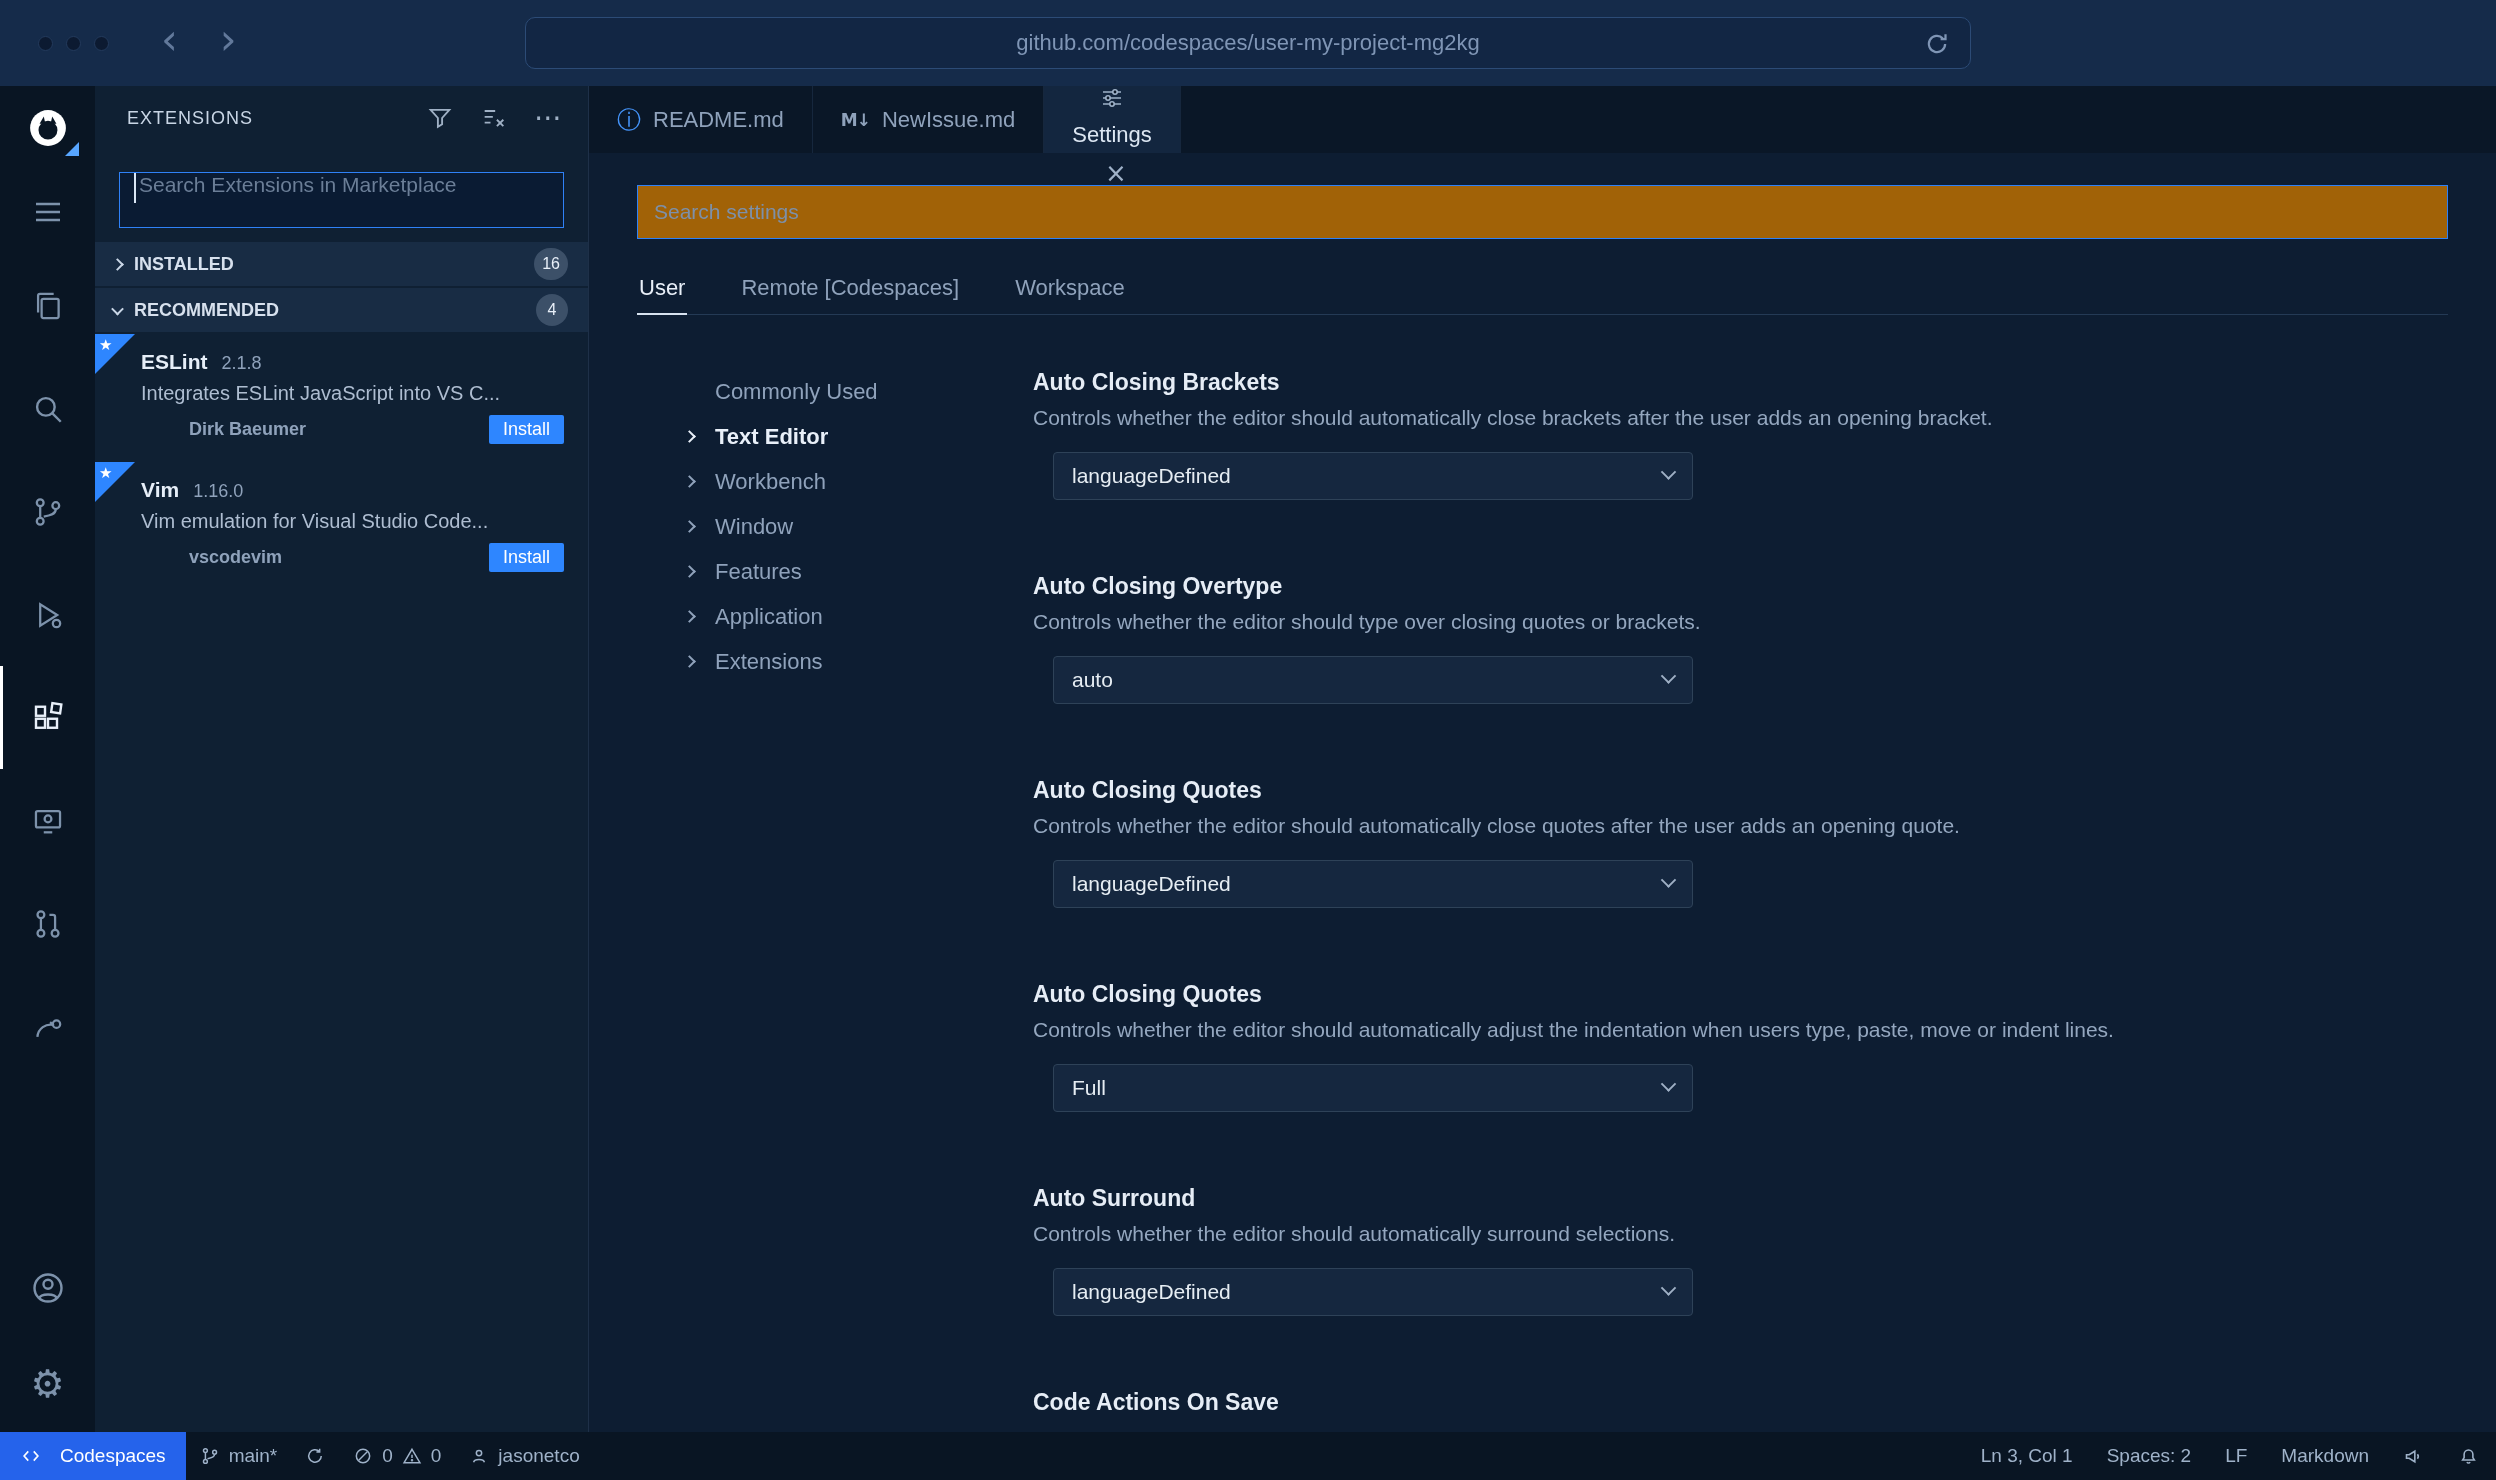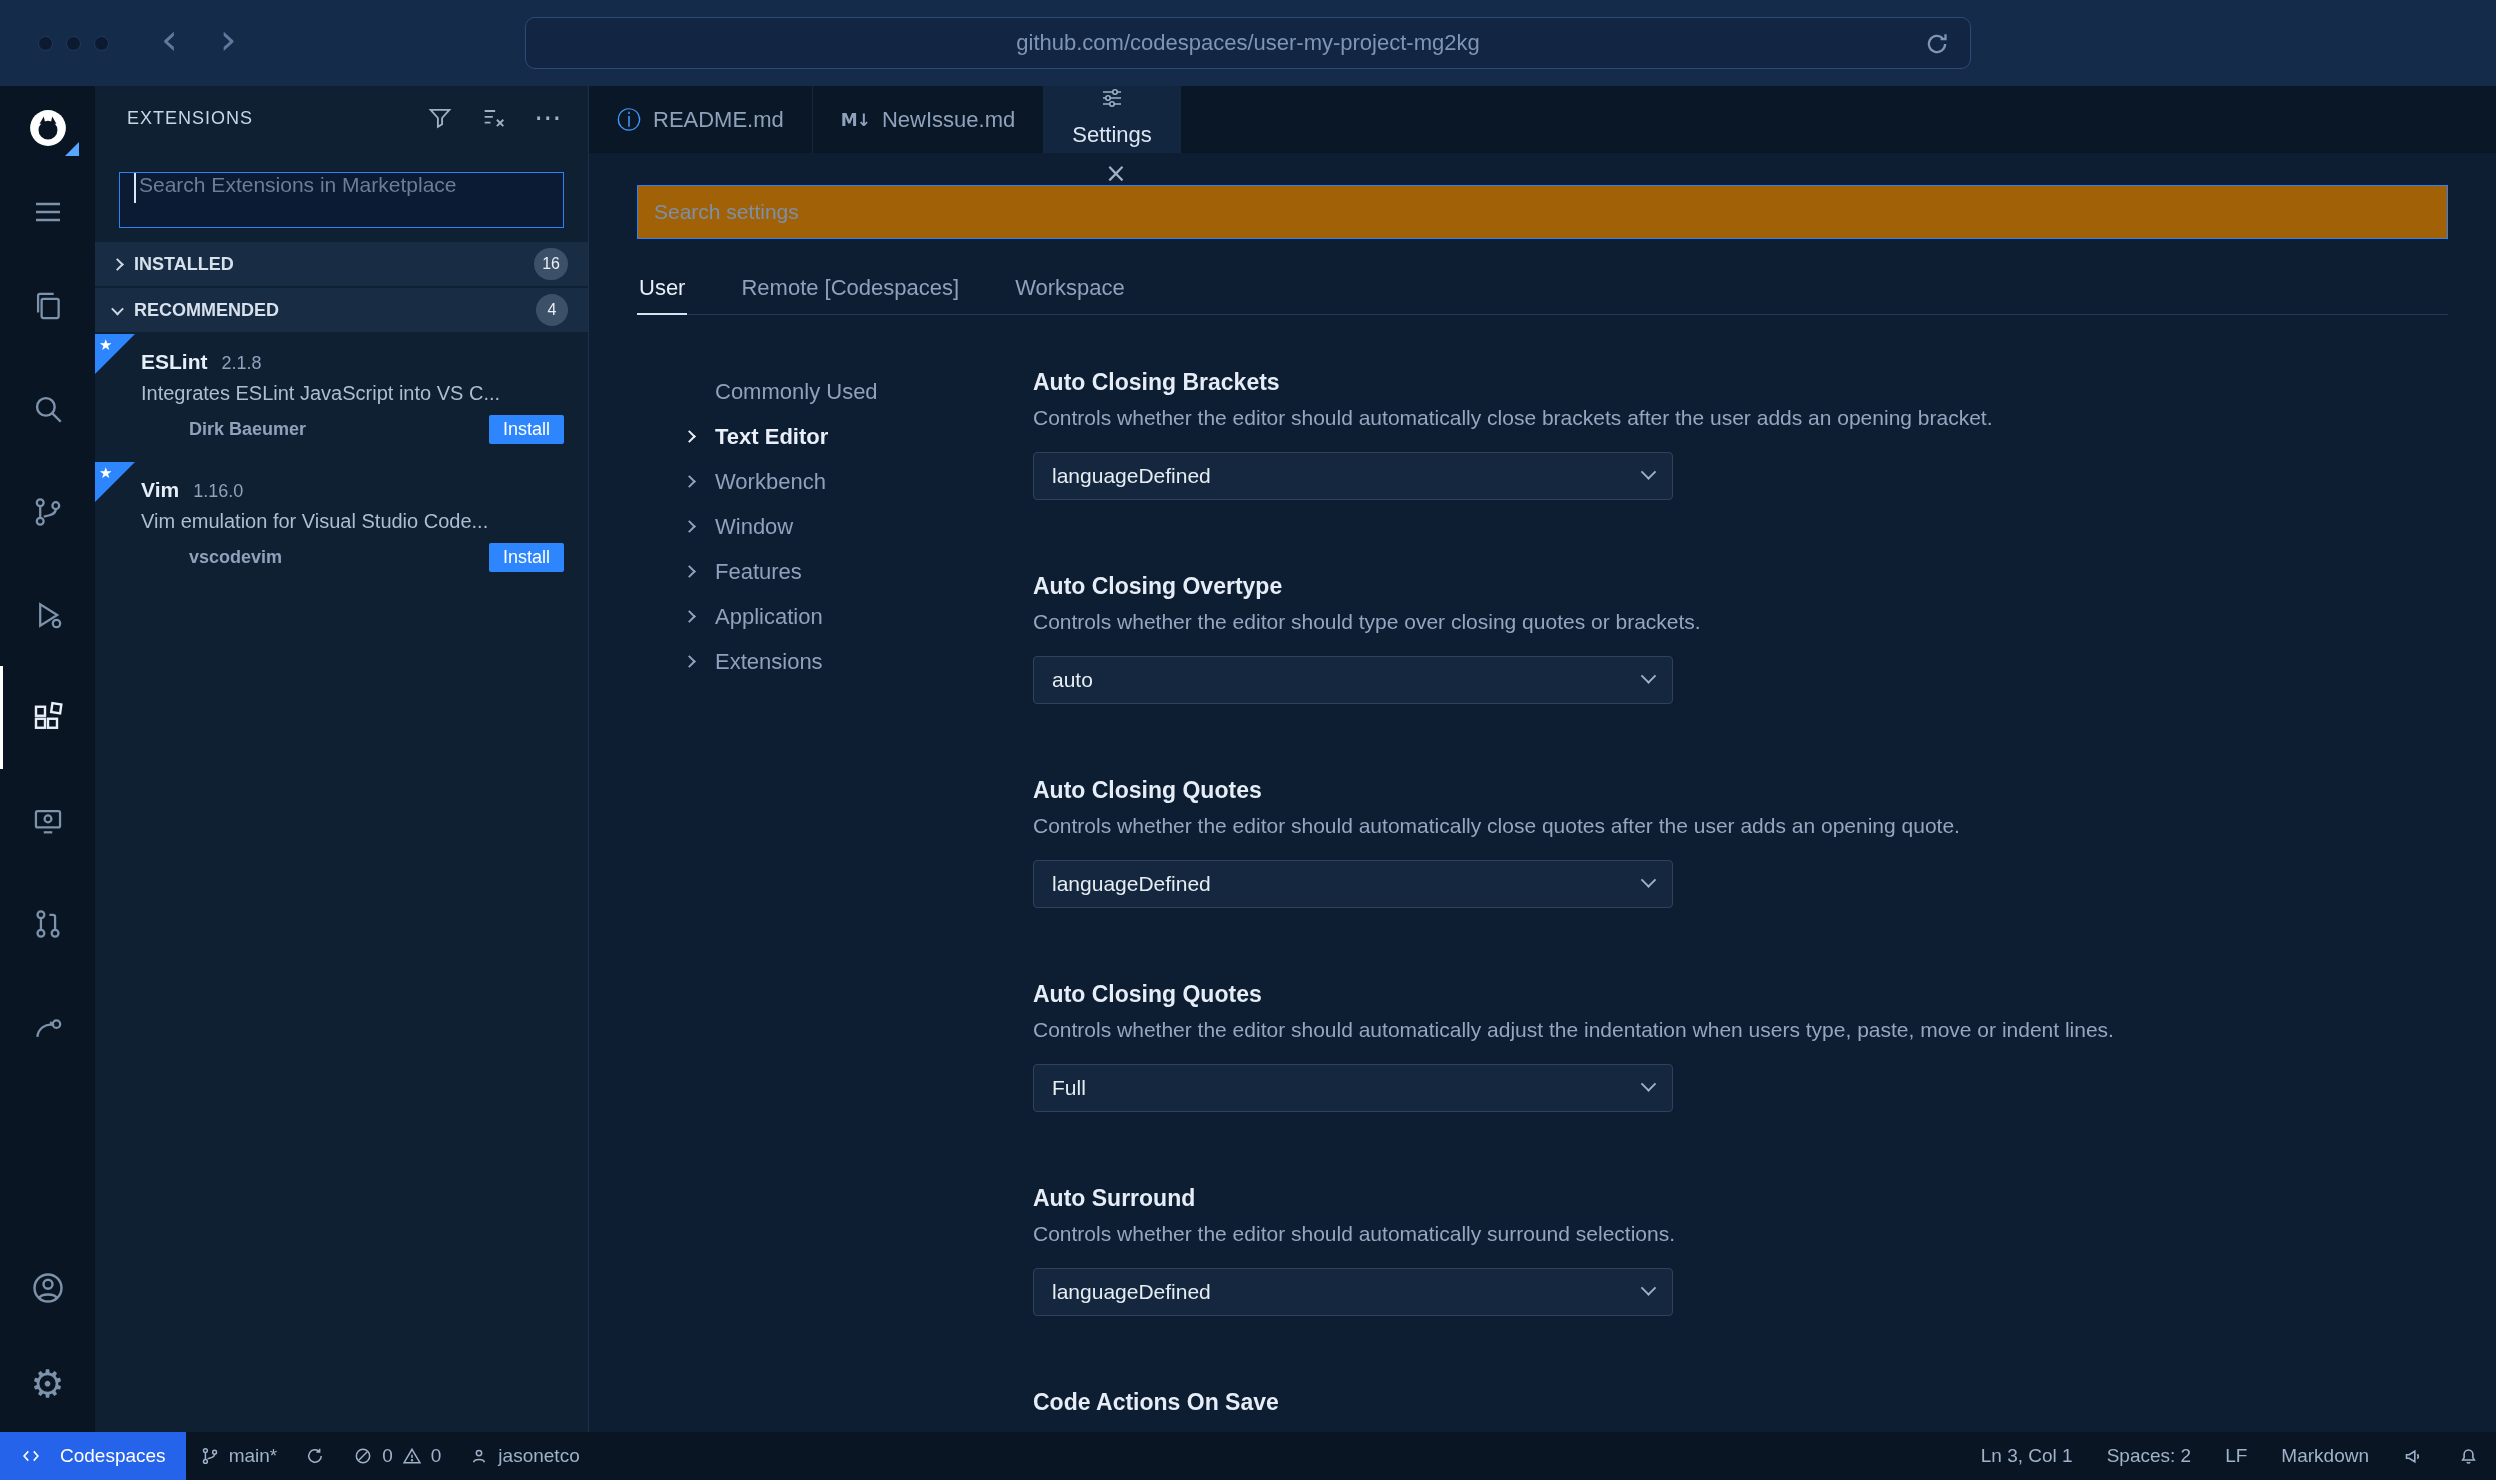--- a/index.html
+++ b/index.html
@@ -129,21 +129,21 @@
   .toc-row .gutter { width:30px; display:flex; align-items:center; }
   .toc-row.selected { color:#e9f0f9; font-weight:bold; }
 
   .settings-list { margin-left:32px; flex:1; overflow:hidden; }
   .setting { height:204px; }
   .setting-title { font-size:23px; font-weight:bold; color:#e6edf6; }
   .setting-desc { margin-top:10px; font-size:21px; color:#94a7bf; }
   .dropdown {
     margin-top:22px; width:640px; height:48px; background:#15273f;
     border:1px solid #2e4258; border-radius:4px; display:flex; align-items:center;
-    padding:0 18px; cursor:pointer;
+    padding:0 18px; cursor:pointer;margin-left:20px;
   }
   .dropdown .dd-value { flex:1; font-size:21px; color:#e6edf3; }
   .setting.no-control .dropdown, .setting.no-control .setting-desc { visibility:hidden; }
 
   .chev { display:inline-block; width:9px; height:9px;
     border-right:2px solid currentColor; border-bottom:2px solid currentColor; }
   .chev.down { transform:rotate(45deg) translate(-1px,-1px); }
   .chev.right { transform:rotate(-45deg); }
   .dd-chev { width:11px; height:11px; color:#9fb0c5; margin-top:-6px; }
 

